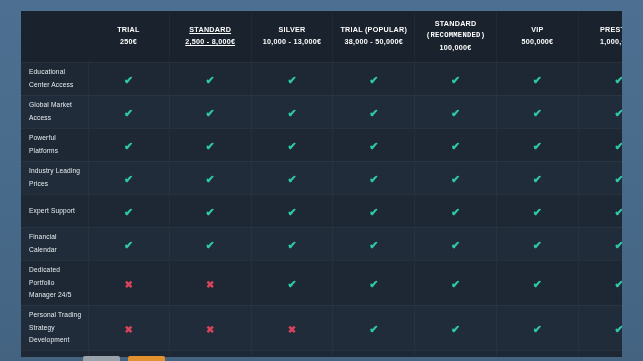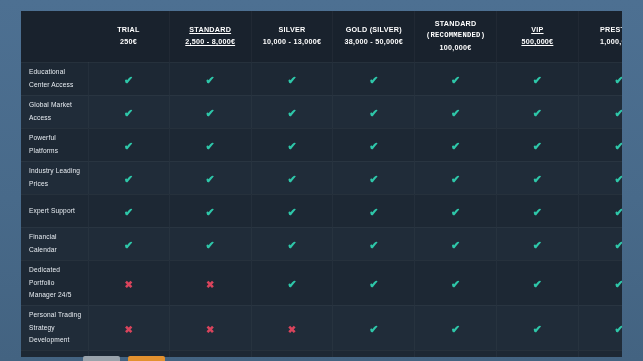--- a/index.html
+++ b/index.html
@@ -121,29 +121,29 @@
           </th>
           <th class="plan-col" style="width: 76.8px; text-decoration: underline;">
             <span class="plan-name">STANDARD</span>
             <span class="plan-price">2,500 - 8,000€</span>
           </th>
           <th class="plan-col" style="width: 76.8px;">
             <span class="plan-name">SILVER</span>
             <span class="plan-price">10,000 - 13,000€</span>
           </th>
           <th class="plan-col" style="width: 76.8px;">
-            <span class="plan-name">GOLD (SILVER)</span>
+            <span class="plan-name">TRIAL (POPULAR)</span>
             <span class="plan-price">38,000 - 50,000€</span>
           </th>
           <th class="plan-col" style="width: 76.8px;">
             <span class="plan-name">STANDARD</span>
             <span class="plan-sub">(RECOMMENDED)</span>
             <span class="plan-price">100,000€</span>
           </th>
-          <th class="plan-col" style="width: 76.8px; text-decoration: underline;">
+          <th class="plan-col" style="width: 76.8px;">
             <span class="plan-name">VIP</span>
             <span class="plan-price">500,000€</span>
           </th>
           <th class="plan-col" style="width: 76.8px;">
             <span class="plan-name">PRESTIGE</span>
             <span class="plan-price">1,000,000€</span>
           </th>
         </tr>
     </thead>
     <tbody>

